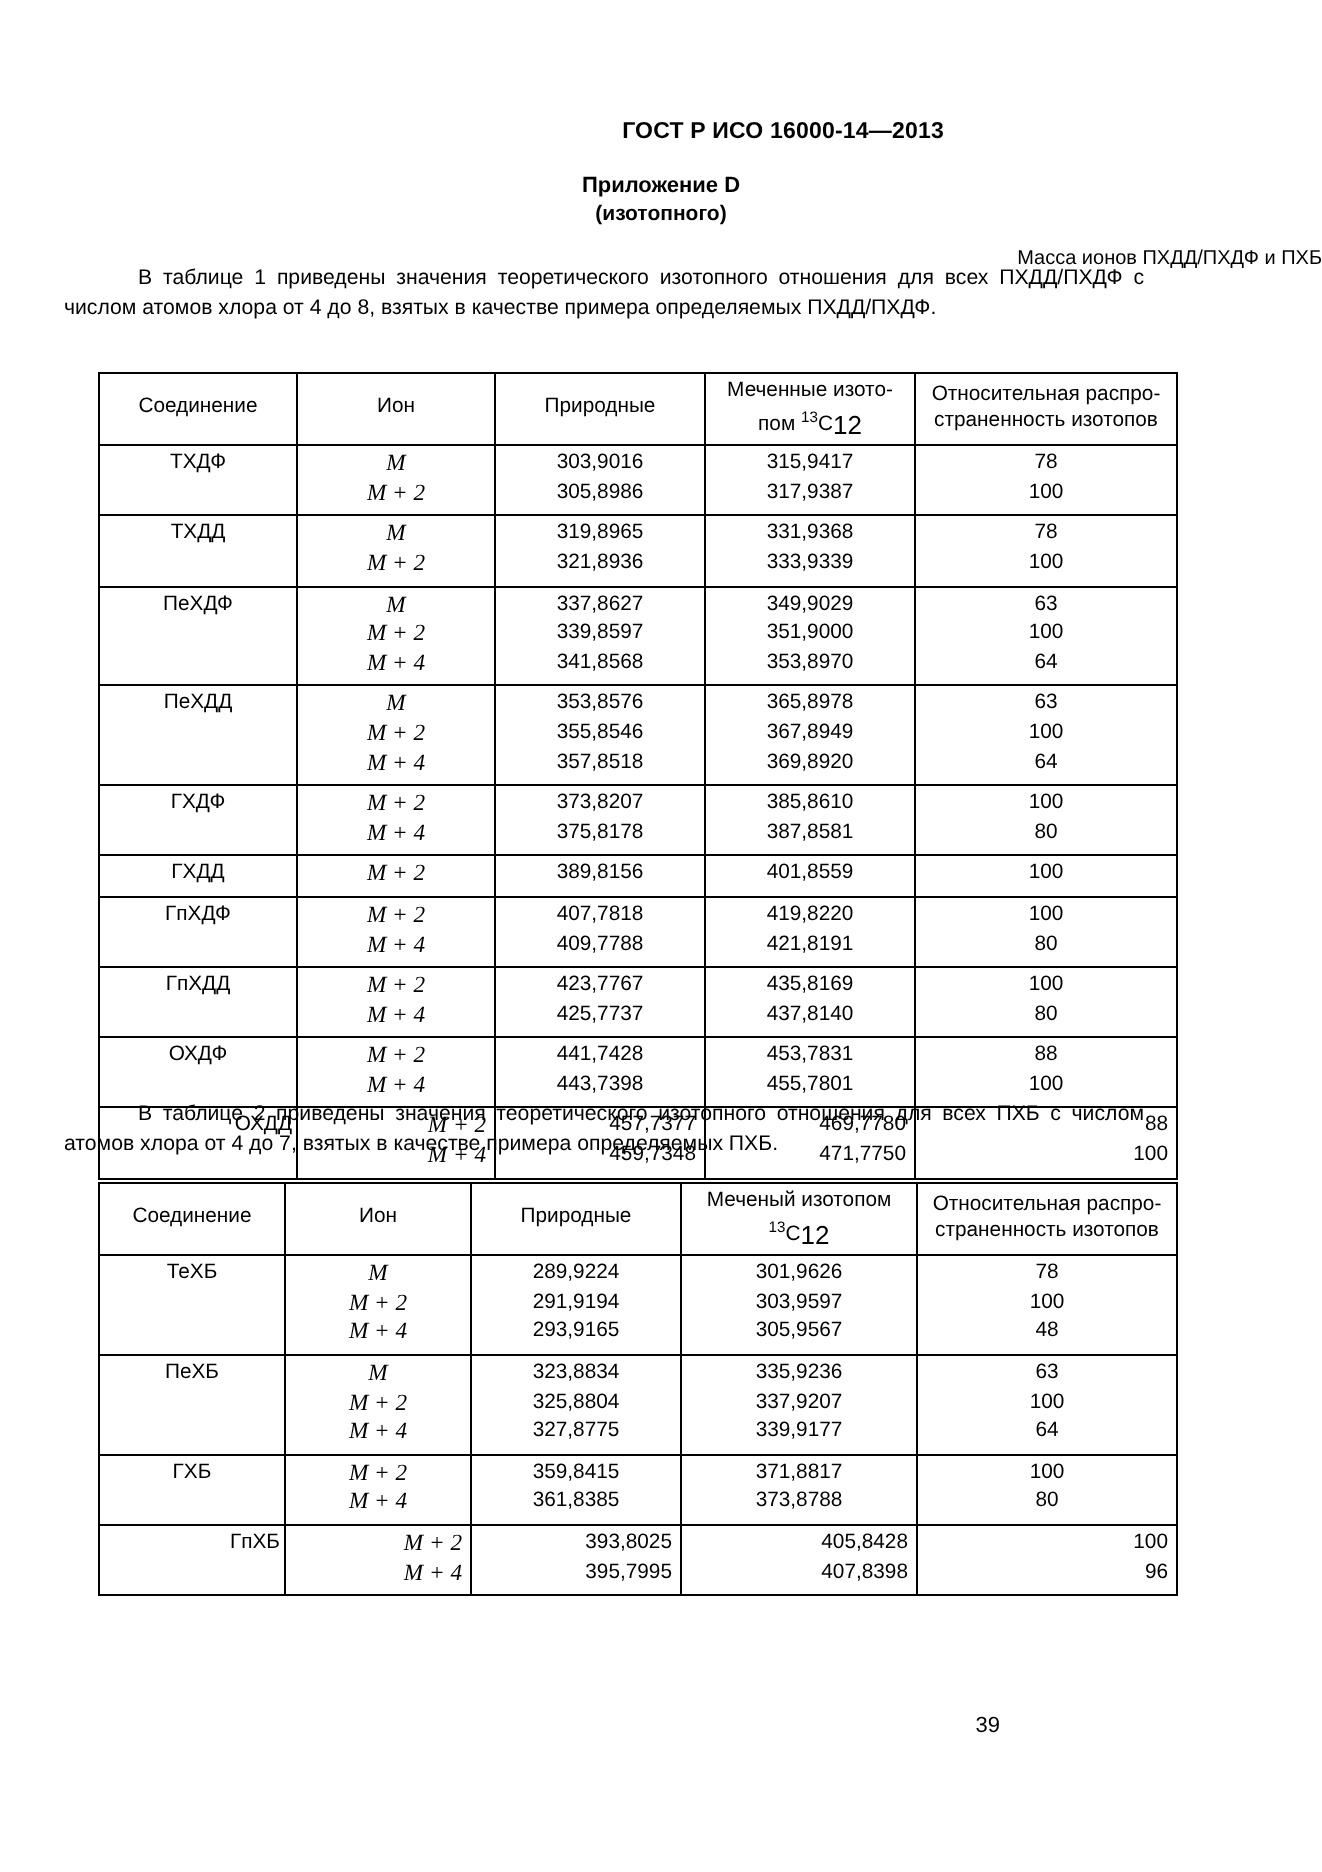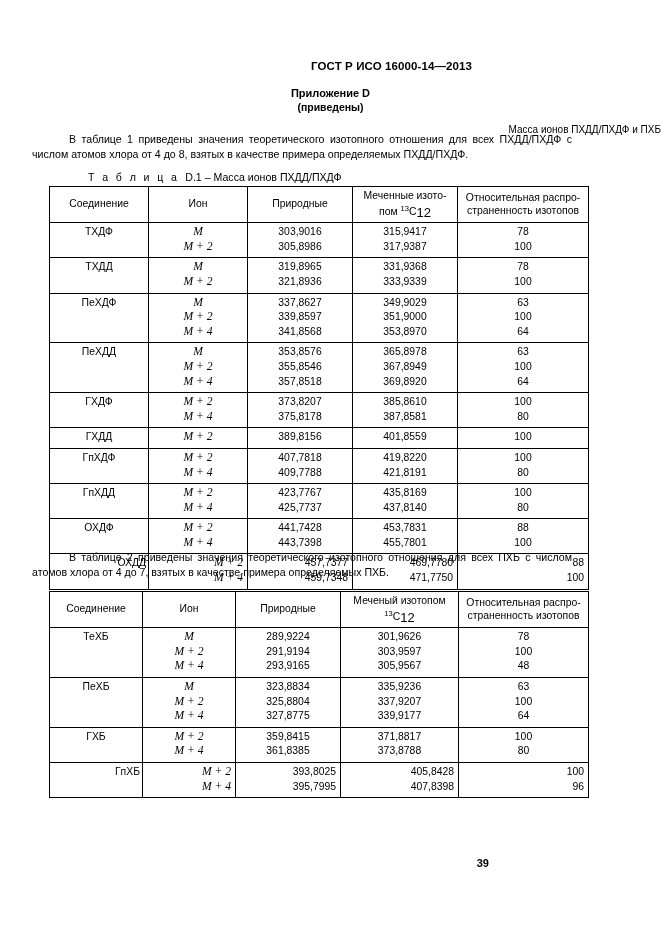--- a/index.html
+++ b/index.html
@@ -146,43 +146,39 @@
   }
   sub.iso {
     font-size: 13px;
     vertical-align: -2px;
   }
 
   
   .folio {
     position: absolute;
     top: 857px;
-    right: 55px;
+    right: 44px;
     font-size: 11px;
-    font-weight: bold;
   }
 </style>
 </head>
 <body>
 
 <div class="page">
 
   <div class="running-head">ГОСТ Р ИСО 16000-14—2013</div>
 
   <div class="annex-block">
     <div class="annex-title">Приложение D</div>
-    <div class="annex-sub">(приведены)</div>
+    <div class="annex-sub">(изотопного)</div>
     <div class="annex-name">Масса ионов ПХДД/ПХДФ и ПХБ</div>
   </div>
 
   <div class="para p1">В таблице 1 приведены значения теоретического изотопного отношения для всех ПХДД/ПХДФ с числом атомов хлора от 4 до 8, взятых в качестве примера определяемых ПХДД/ПХДФ.</div>
 
-  <div class="tbl-caption c1">
-    <span class="sp">Т а б л и ц а</span>&nbsp;&nbsp;<span>D.1</span>&nbsp;<span>– Масса ионов ПХДД/ПХДФ</span>
-  </div>
 
   <table class="gost t1">
     <colgroup>
       <col style="width:99px">
       <col style="width:99px">
       <col style="width:105px">
       <col style="width:105px">
       <col style="width:131px">
     </colgroup>
     <thead>

